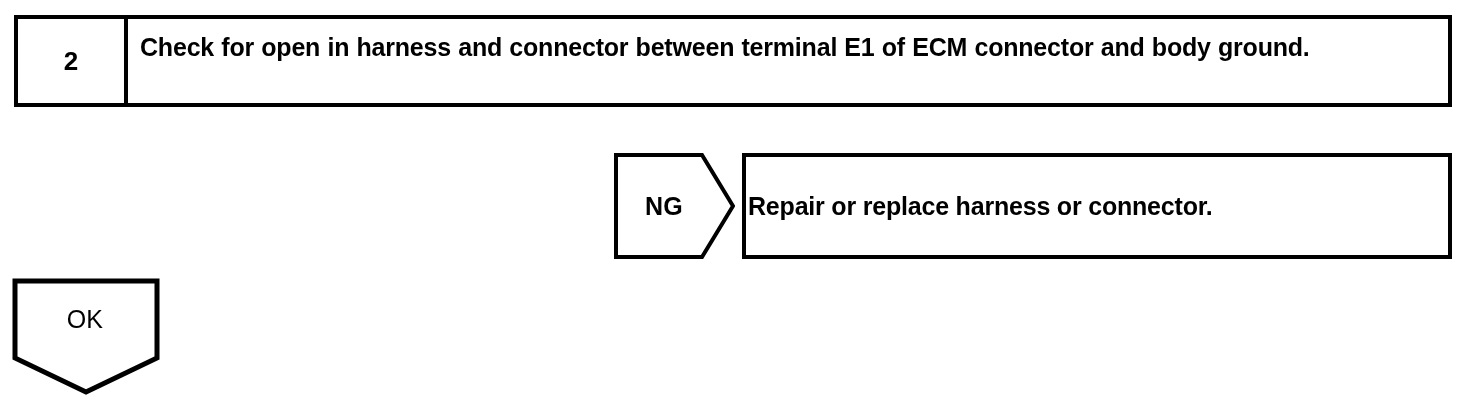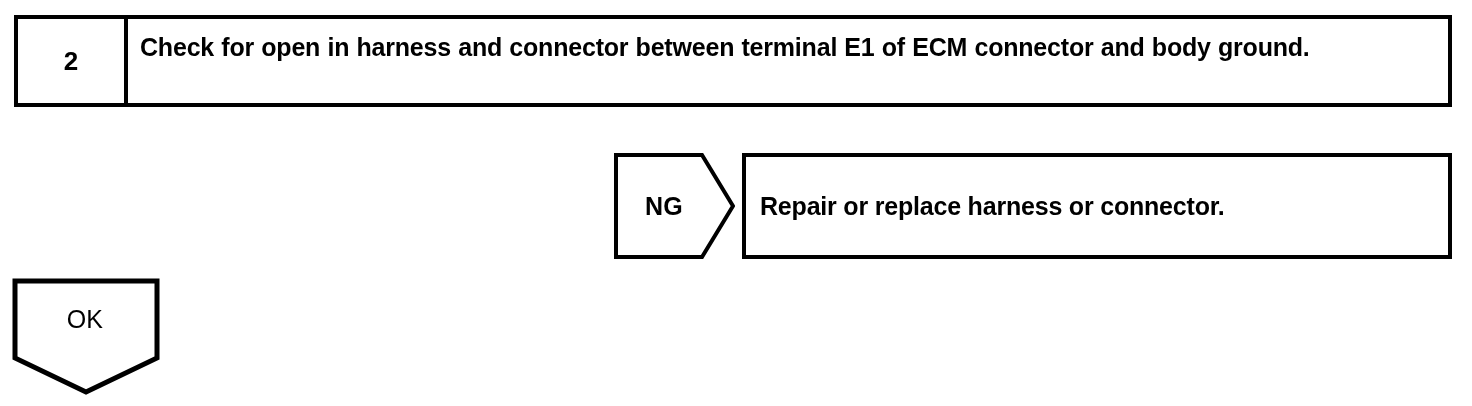--- a/index.html
+++ b/index.html
@@ -96,21 +96,21 @@
     top: 153px;
     width: 710px;
     height: 106px;
     box-sizing: border-box;
     border: 4px solid #000;
     background: #fff;
     display: flex;
     align-items: center;
   }
   #repair-box .txt {
-    padding-left: 14px;
+    padding-left: 2px;
     font-size: 25px;
     font-weight: bold;
     letter-spacing: -0.2px;
     line-height: 1.2;
   }
 
   
   #ok-branch {
     position: absolute;
     left: 12px;

